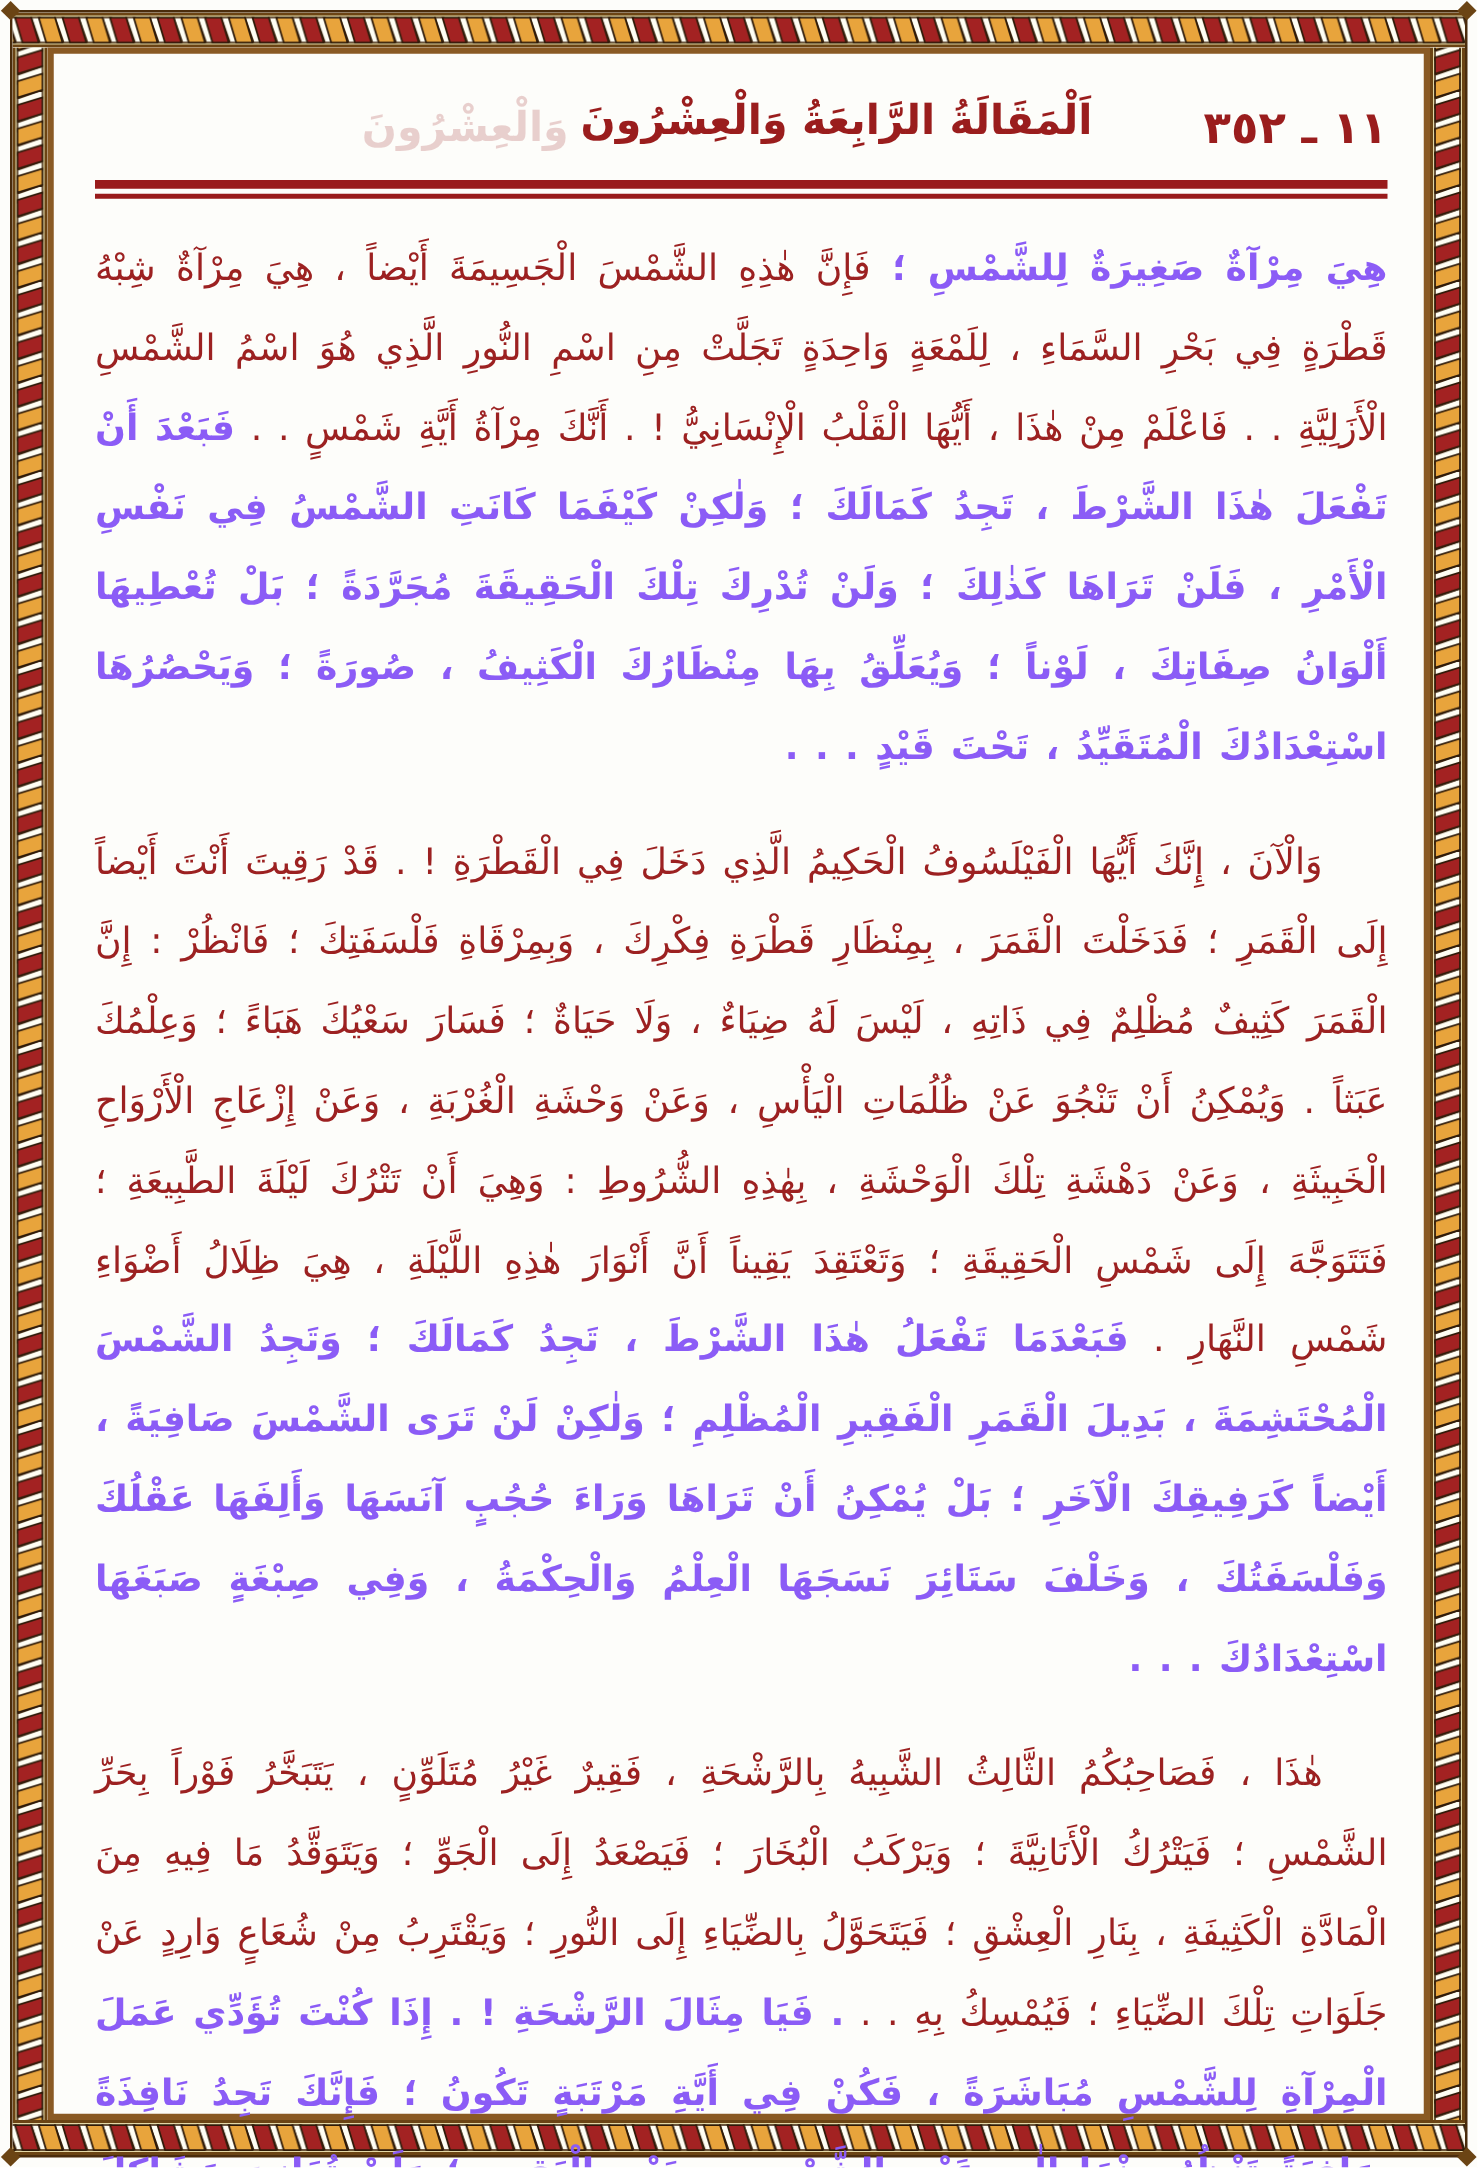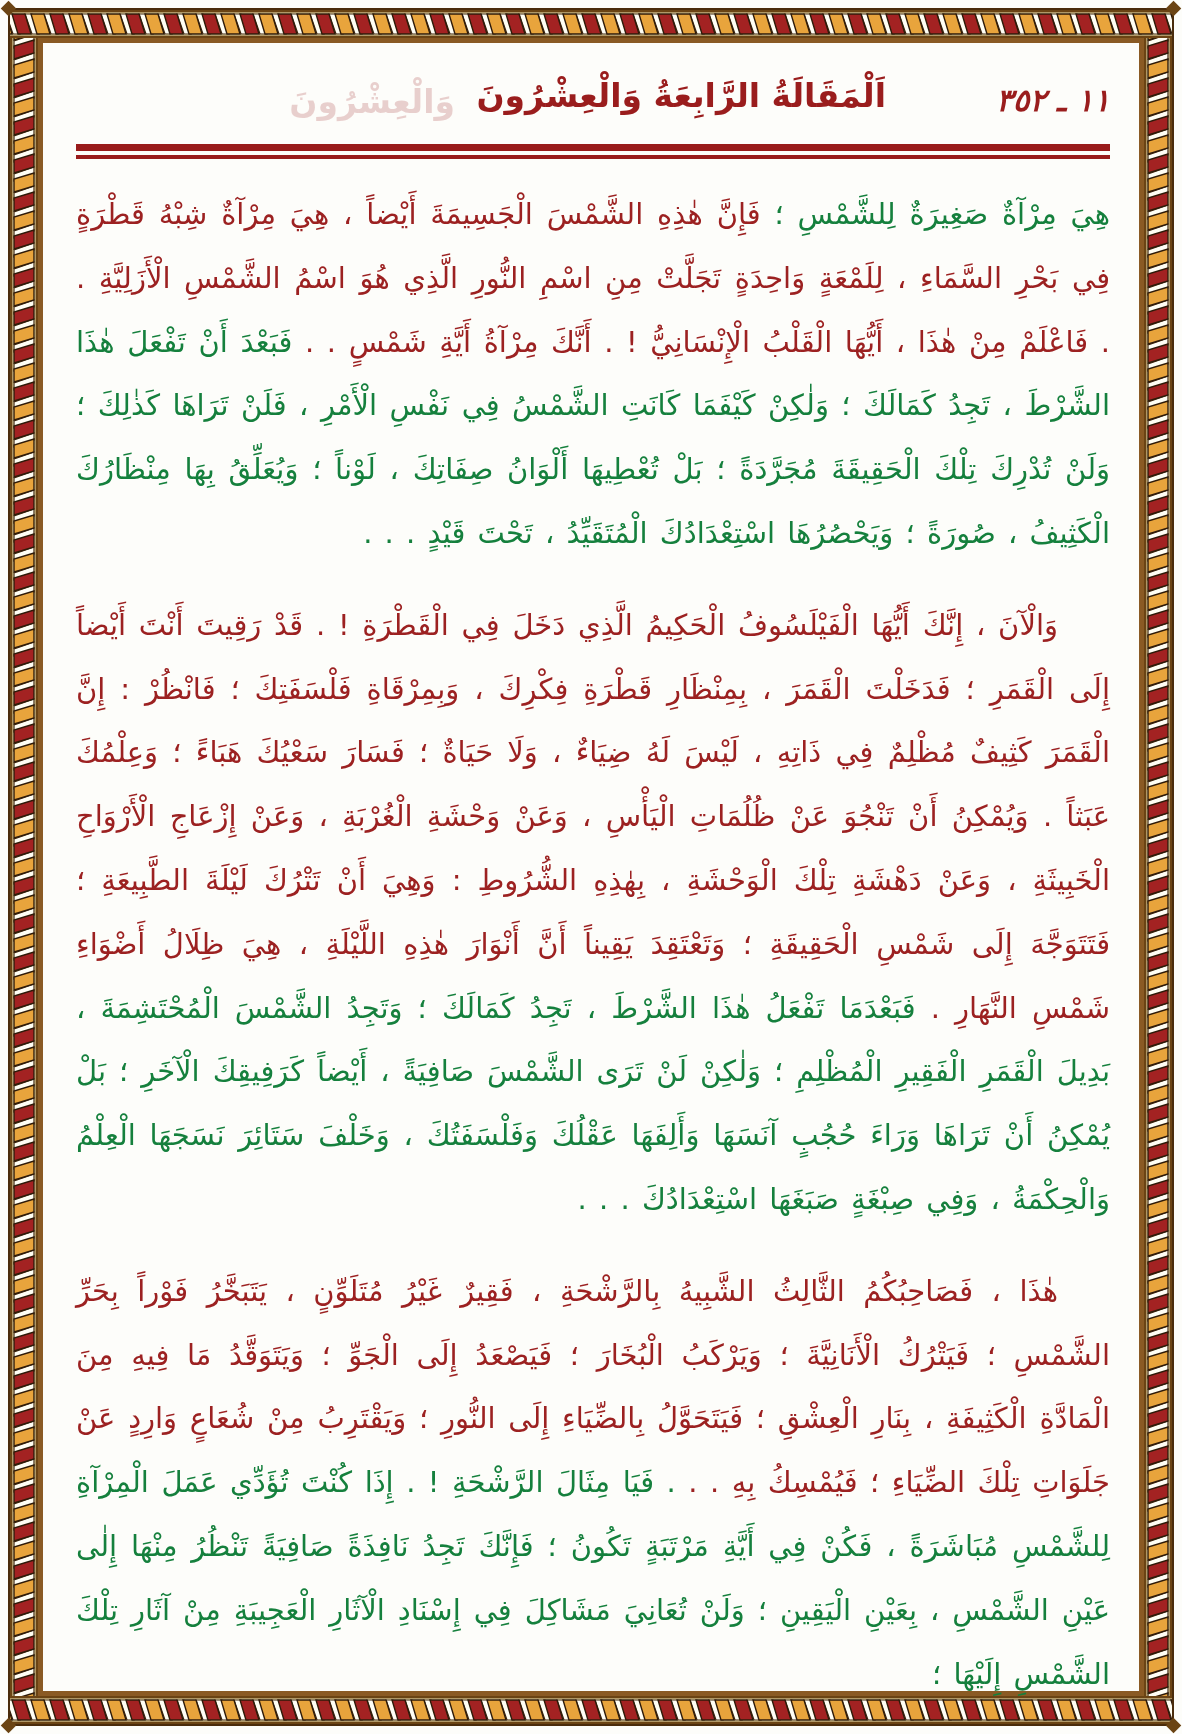--- a/index.html
+++ b/index.html
@@ -21,26 +21,25 @@
   .spike.br{right:3px;bottom:3px}
   
   .content{
     position:absolute;inset:50px;
     padding:22px 22px 0 26px;
     direction:rtl;
   }
   .header{position:relative;height:68px;}
   .page-number{
     position:absolute;right:0;top:10px;
-    font-size:31px;font-weight:bold;color:#9a1d1d;
+    font-size:36px;font-weight:bold;color:#9a1d1d;
     letter-spacing:2px;
-    font-style:italic;
   }
   .page-title{
-    position:absolute;right:224px;top:4px;
+    position:absolute;right:236px;top:4px;
     font-size:33px;font-weight:bold;color:#9a1d1d;
     white-space:nowrap;
   }
   .title-echo{
     position:absolute;right:655px;top:10px;
     font-size:33px;font-weight:bold;color:#9a1d1d;
     opacity:0.2;white-space:nowrap;
   }
   .rule{margin-top:4px;}
   .rule-thick{height:7px;background:#991b1b;}
@@ -50,21 +49,21 @@
     font-size:29px;
     line-height:2.2;
     text-align:justify;
     word-spacing:3px;
     color:#1e1e1e;
   }
   .para{margin:0;}
   .para + .para{margin-top:28px;}
   .para.indent{text-indent:52px;}
   .seg[data-color="red"]{color:#9c2121;font-weight:normal;}
-  .seg[data-color="black"]{color:#15803d;font-weight:normal;}
+  .seg[data-color="black"]{color:#8b5cf6;font-weight:bold;}
   .defs-holder{position:absolute;width:0;height:0;overflow:hidden;}
 </style>
 </head>
 <body>
 
 <div class="page">
 
   <svg class="defs-holder" aria-hidden="true">
     <defs>
       <g id="chain-tile">

